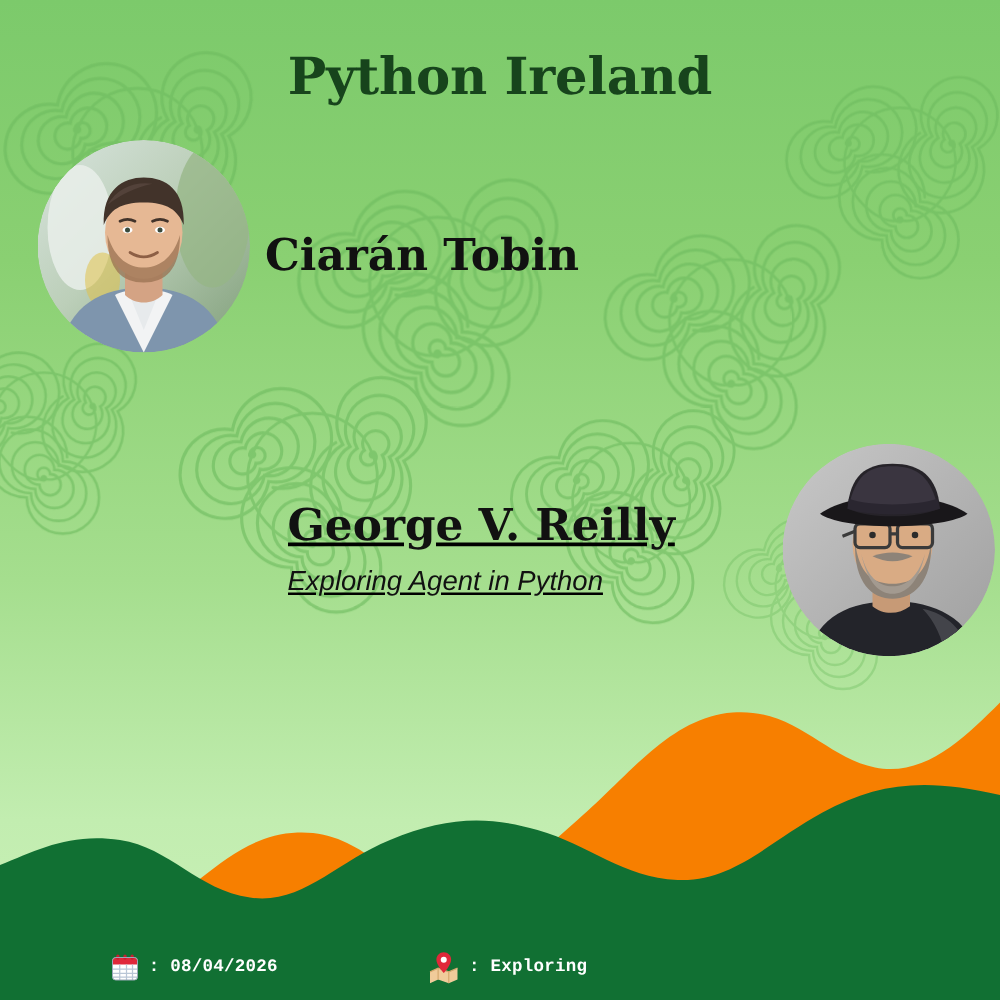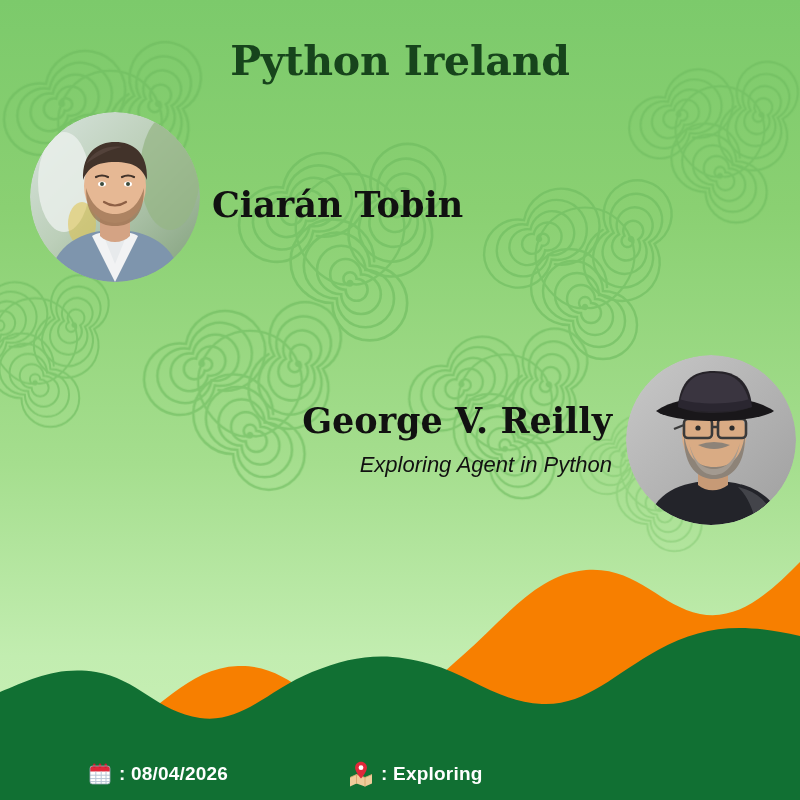--- a/index.html
+++ b/index.html
@@ -66,22 +66,23 @@
   }
   .avatar svg { display: block; width: 170px; height: 170px; }
 
   .speaker-text-1 {
     margin-left: 12px;
     text-align: right;
     margin-top: 15px;
   }
   .speaker-text-2 {
     margin-right: 14px;
-    text-align: right;
+    text-align: left;
     width: 382px;
+    text-decoration: underline;
   }
 
   .speaker-name {
     font-family: "DejaVu Serif", "Liberation Serif", serif;
     font-weight: bold;
     font-size: 35px;
     color: #111111;
     line-height: 1.18;
     white-space: nowrap;
   }
@@ -109,23 +110,23 @@
     display: flex;
     align-items: center;
     gap: 7px;
   }
   .footer-item-date { margin-left: 88px; }
   .footer-item-venue { margin-left: 120px; }
 
   .footer-icon { display: block; }
 
   .footer-text {
-    font-family: Liberation Sans, sans-serif;
+    font-family: Liberation Mono, monospace;
     font-weight: bold;
-    font-size: 19px;
+    font-size: 14px;
     color: #ffffff;
     letter-spacing: 0.2px;
   }
 </style>
 </head>
 <body>
 
 <div id="poster">
 
   <svg class="celtic-layer" viewBox="0 0 800 800" xmlns="http://www.w3.org/2000/svg" aria-hidden="true">

